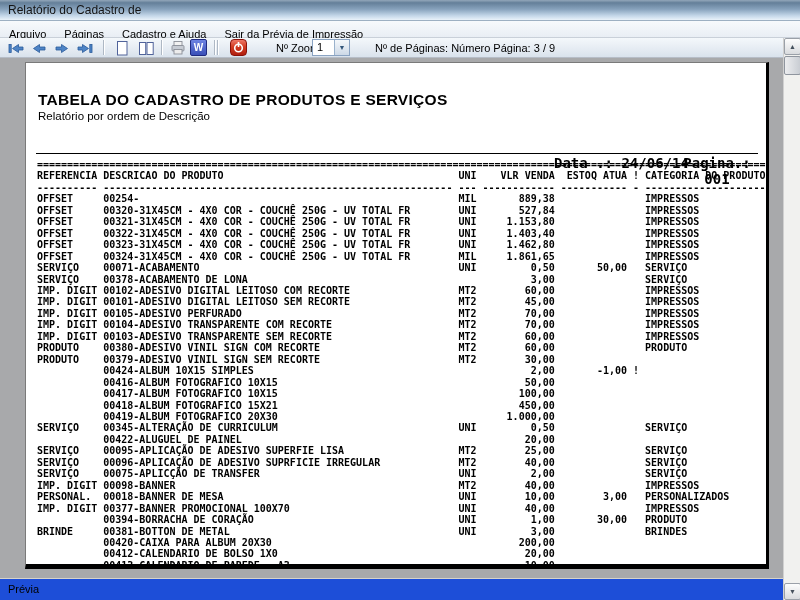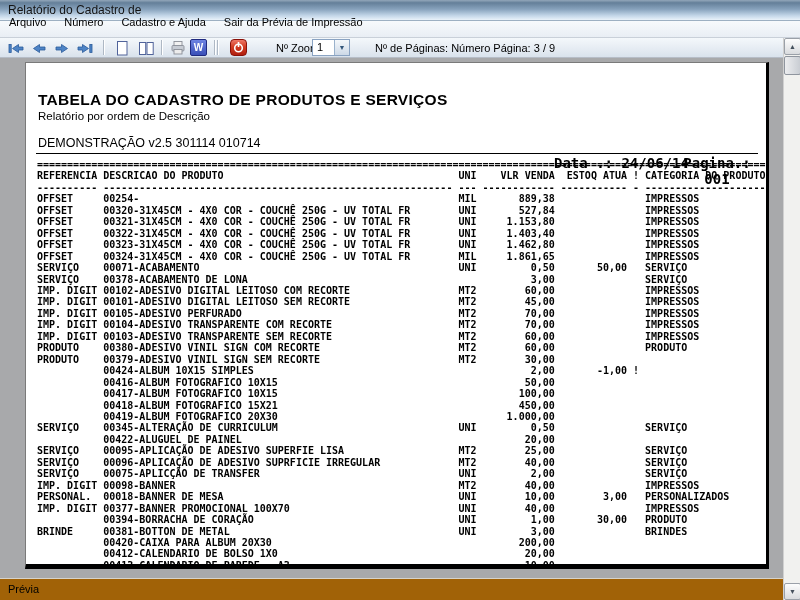--- a/index.html
+++ b/index.html
@@ -16,21 +16,21 @@
   }
   .titlebar .title { position:absolute; left:8px; top:3px; color:#141414; font-size:12px; }
 
   
   .menubar {
     position:absolute; left:0; top:21px; width:800px; height:17px;
     background:linear-gradient(180deg,#f7fafc,#e9eef4);
     border-bottom:1px solid #c9d0d9;
     display:flex; align-items:center;
   }
-  .menubar .menu-item { padding:0 9px; color:#000; cursor:default; height:31px; line-height:17px; }
+  .menubar .menu-item { padding:12px 9px; color:#000; cursor:default; height:31px; line-height:17px; }
 
   
   .toolbar {
     position:absolute; left:0; top:38px; width:800px; height:20px;
     background:linear-gradient(180deg,#f4f8fb 0%,#e6ecf3 55%,#d9e2ec 100%);
     border-bottom:1px solid #b6bdc7;
   }
   .tb-btn { position:absolute; top:1px; width:20px; height:18px; display:flex; align-items:center; justify-content:center; }
   .tb-sep { position:absolute; top:2px; width:1px; height:15px; background:#aeb8c4; box-shadow:1px 0 0 #ffffff; }
 
@@ -78,21 +78,21 @@
   .rpt-hr { position:absolute; left:10px; top:90px; width:722px; height:1px; background:#000; }
   .rpt-table {
     position:absolute; left:11px; top:96px;
     font-family:"DejaVu Sans Mono", monospace; font-size:10px; line-height:11.45px;
     font-weight:bold; color:#000; white-space:pre;
   }
 
   
   .statusbar {
     position:absolute; left:0; top:578px; width:783px; height:22px;
-    background:#a16207; border-top:1px solid #d6d3ca;
+    background:#1d4ed8; border-top:1px solid #d6d3ca;
   }
   .statusbar .status-text { position:absolute; left:8px; top:4px; color:#000; }
 
   
   .vscroll { position:absolute; right:0; top:38px; width:17px; height:562px; background:#f1f1ef; border-left:1px solid #d0d0d0; }
   .vs-btn {
     position:absolute; left:0; width:17px; height:17px;
     background:linear-gradient(180deg,#fdfdfd,#d9dbde);
     border:1px solid #9aa0a8; border-radius:2px;
     font-size:7px; color:#45505c; text-align:center; line-height:15px;
@@ -109,21 +109,21 @@
 <body>
 
 <div class="window">
 
   <div class="titlebar">
     <span class="title">Relatório do Cadastro de</span>
   </div>
 
   <div class="menubar">
     <span class="menu-item">Arquivo</span>
-    <span class="menu-item">Número</span>
+    <span class="menu-item">Páginas</span>
     <span class="menu-item">Cadastro e Ajuda</span>
     <span class="menu-item">Sair da Prévia de Impressão</span>
   </div>
 
   <div class="toolbar">
     <div class="tb-btn" style="left:6px;">
       <svg width="16" height="13">
         <rect x="1" y="2.5" width="2.2" height="8" fill="#4e84c6" stroke="#2a5a9a" stroke-width="0.8"></rect>
         <path d="M4.5 6.5 L10.5 2.5 L10.5 5 L15 5 L15 8 L10.5 8 L10.5 10.5 Z" fill="#4e84c6" stroke="#2a5a9a" stroke-width="0.8"></path>
       </svg>
@@ -188,21 +188,20 @@
       <span class="drop">▼</span>
     </div>
 
     <span class="pages-label">Nº de Páginas: Número Página: 3 / 9</span>
   </div>
 
   <div class="preview">
     <div class="page">
       <div class="rpt-title">TABELA DO CADASTRO DE PRODUTOS E SERVIÇOS</div>
       <div class="rpt-subtitle">Relatório por ordem de Descrição</div>
-      <div class="rpt-version">DEMONSTRAÇÃO v2.5 301114 010714</div>
       <div class="rpt-date">Data .: 24/06/14</div>
       <div class="rpt-page">Pagina.: 001</div>
       <div class="rpt-hr"></div>
       <pre class="rpt-table" id="report-table">=========================================================================================================================
 REFERENCIA DESCRICAO DO PRODUTO                                       UNI    VLR VENDA  ESTOQ ATUA ! CATEGORIA DO PRODUTO
 ---------- ---------------------------------------------------------- --- ------------ ----------- - --------------------
 OFFSET     00254-                                                     MIL       889,38               IMPRESSOS           
 OFFSET     00320-31X45CM - 4X0 COR - COUCHÊ 250G - UV TOTAL FR        UNI       527,84               IMPRESSOS           
 OFFSET     00321-31X45CM - 4X0 COR - COUCHÊ 250G - UV TOTAL FR        UNI     1.153,80               IMPRESSOS           
 OFFSET     00322-31X45CM - 4X0 COR - COUCHÊ 250G - UV TOTAL FR        UNI     1.403,40               IMPRESSOS           

